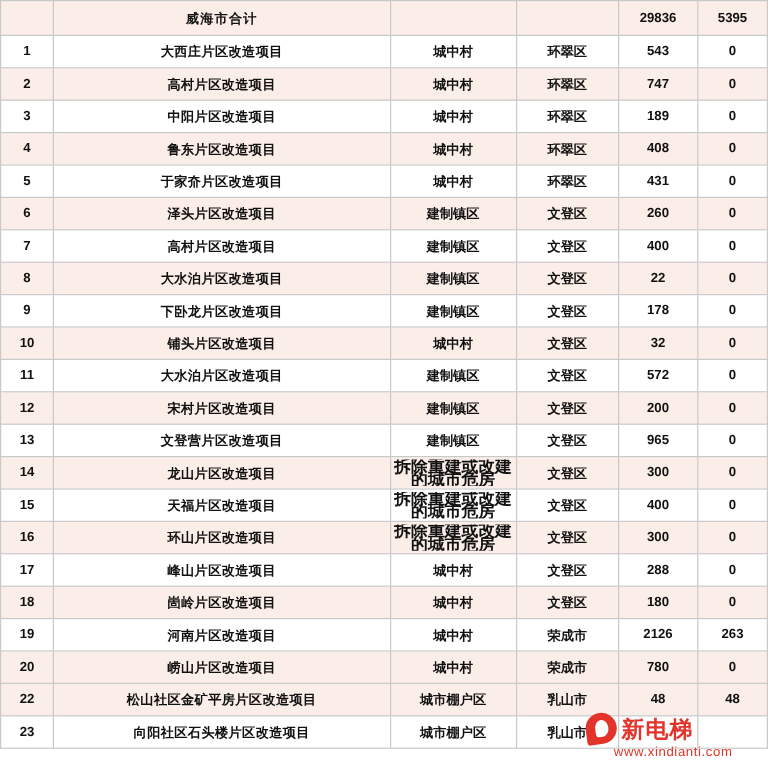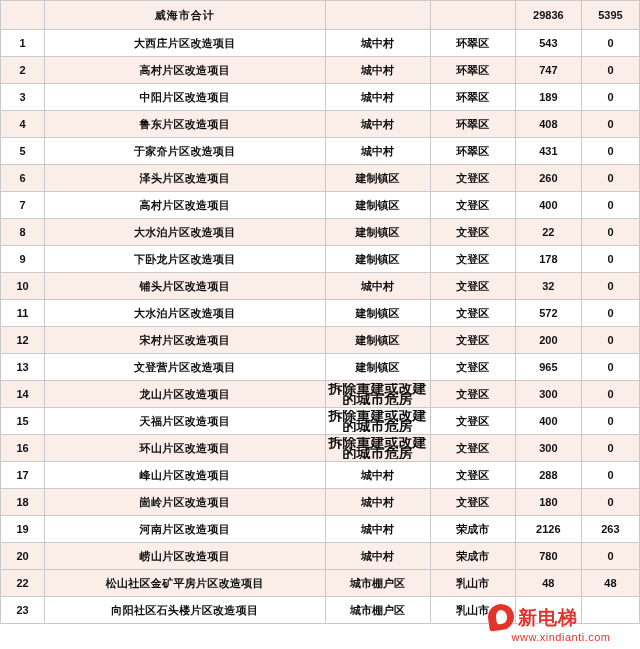--- a/index.html
+++ b/index.html
@@ -70,21 +70,21 @@
     font-size: 14px;
     white-space: normal;
     max-height: 22px;
     overflow: hidden;
   }
 
   
   .watermark {
     position: absolute;
     right: 4px;
-    bottom: 2px;
+    bottom: 12px;
     width: 150px;
     height: 44px;
     pointer-events: none;
   }
   .wm-row {
     display: flex;
     align-items: center;
   }
   .wm-icon {
     width: 30px;

